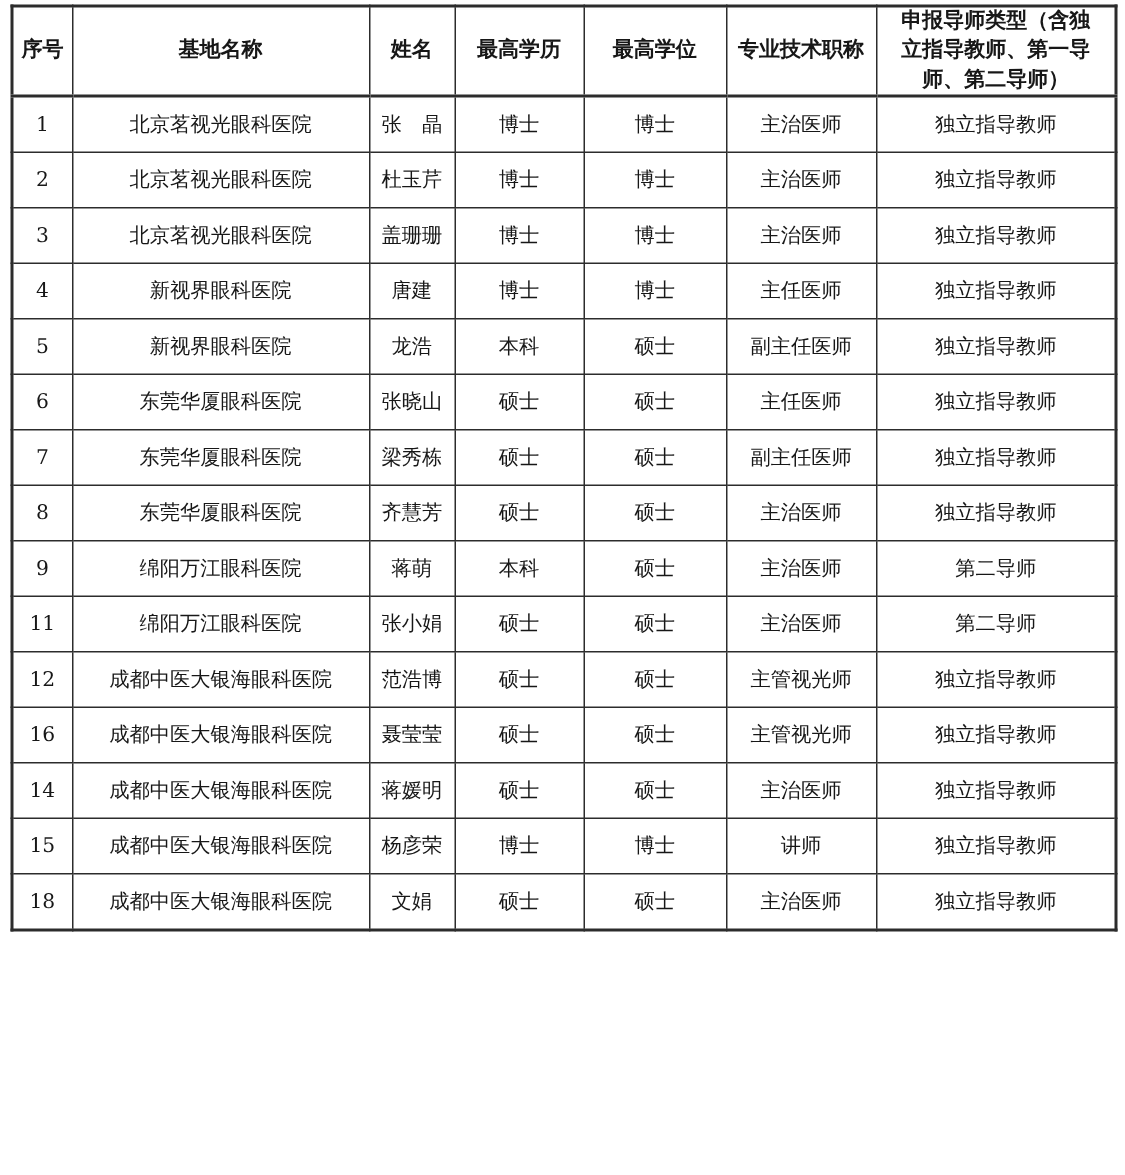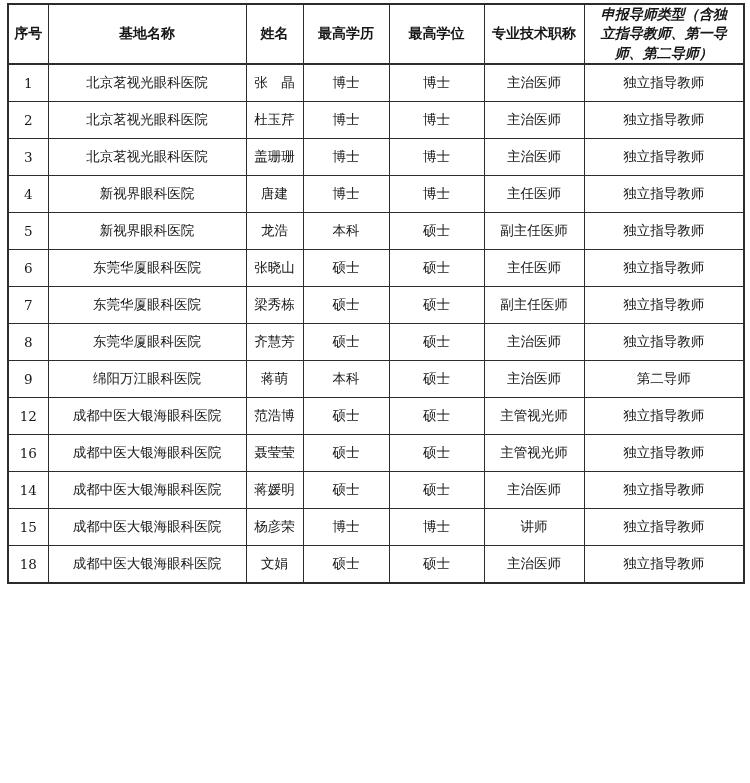--- a/index.html
+++ b/index.html
@@ -36,21 +36,21 @@
     font-size: 14px;
     font-weight: bold;
     line-height: 1.38;
     border-bottom: 2px solid #2c2c2c;
   }
   .doc-table tbody td {
     height: 36px;
     font-size: 13.5px;
     font-weight: normal;
   }
-  .hdr-line { display: block; font-style: italic; }
+  .hdr-line { display: block; }
 </style>
 </head>
 <body>
 
 <table class="doc-table">
   <colgroup>
     <col style="width:40px">
     <col style="width:198px">
     <col style="width:57px">
     <col style="width:86px">
@@ -149,20 +149,29 @@
       <tr>
         <td>9</td>
         <td>绵阳万江眼科医院</td>
         <td>蒋萌</td>
         <td>本科</td>
         <td>硕士</td>
         <td>主治医师</td>
         <td>第二导师</td>
       </tr>
       <tr>
+        <td>11</td>
+        <td>绵阳万江眼科医院</td>
+        <td>张小娟</td>
+        <td>硕士</td>
+        <td>硕士</td>
+        <td>主治医师</td>
+        <td>第二导师</td>
+      </tr>
+      <tr>
         <td>12</td>
         <td>成都中医大银海眼科医院</td>
         <td>范浩博</td>
         <td>硕士</td>
         <td>硕士</td>
         <td>主管视光师</td>
         <td>独立指导教师</td>
       </tr>
       <tr>
         <td>16</td>

